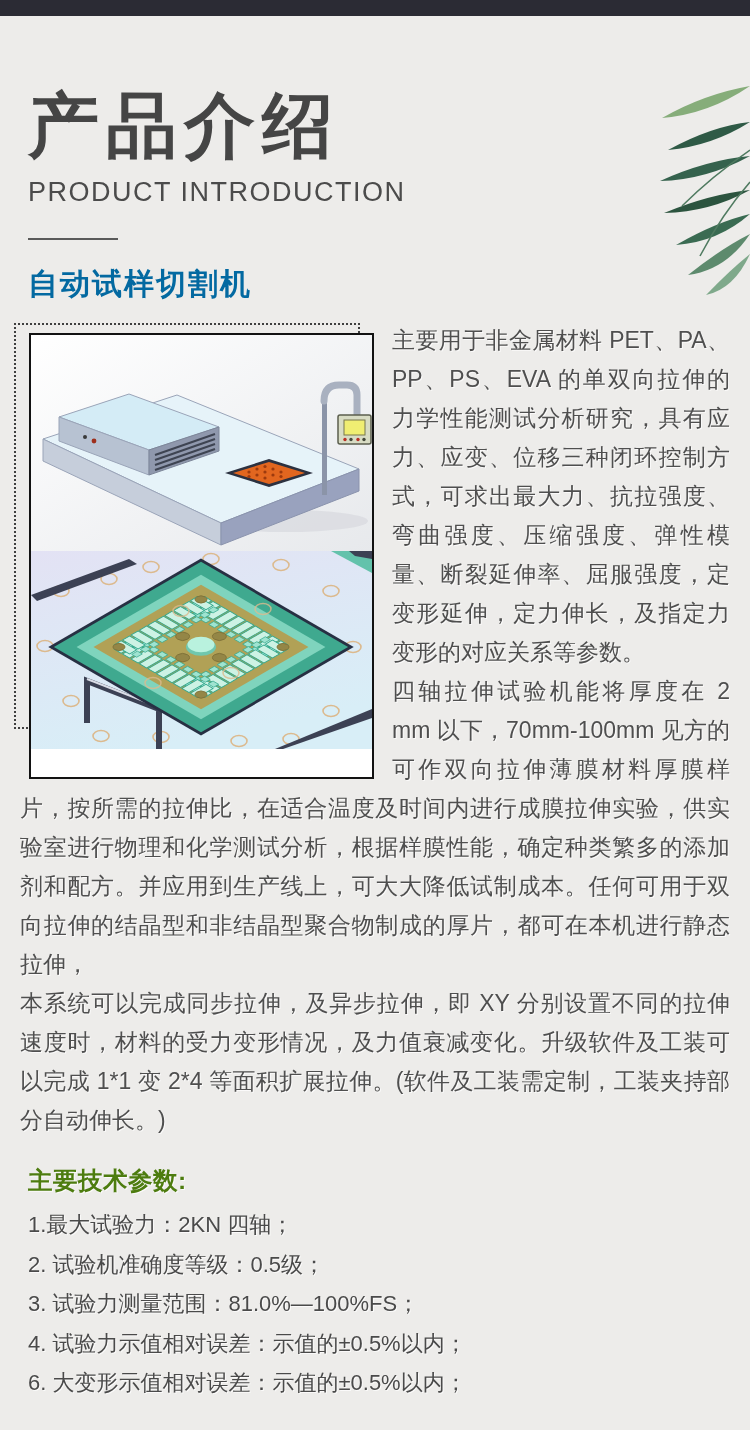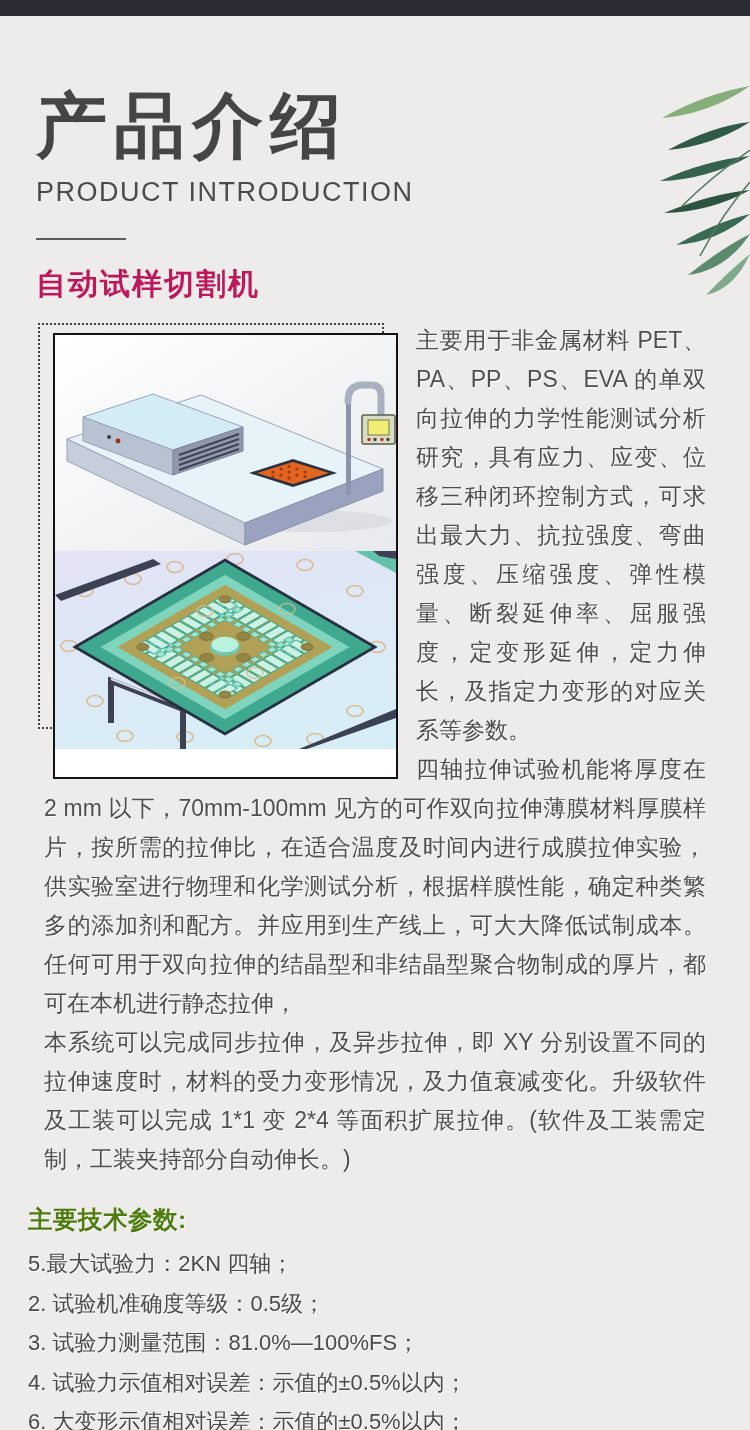--- a/index.html
+++ b/index.html
@@ -4,43 +4,43 @@
 <style>
   html,body{margin:0;padding:0;}
   body{
     width:750px;height:1430px;position:relative;overflow:hidden;
     background:#edecea;
     font-family:"Liberation Sans","DejaVu Sans",sans-serif;
     color:#4f4f4f;
   }
   .top-bar{height:16px;background:#2b2b34;}
   
-  .header{padding:0 36px;position:relative;}
+  .header{padding:0 28px;position:relative;}
   .page-title{
     margin:74px 0 0 0;font-size:71px;line-height:1;font-weight:900;
     color:#454545;letter-spacing:7px;
   }
   .page-subtitle{
     margin:16px 0 0 0;font-size:27px;font-weight:400;color:#4b4b4b;
     letter-spacing:1.5px;
   }
   .title-divider{
     width:90px;height:0;border:none;border-top:2px solid #5a5a5a;
     margin:30px 0 0 0;
   }
   .product-name{
-    margin:24px 0 0 0;font-size:30px;font-weight:600;color:#be185d;
+    margin:24px 0 0 0;font-size:30px;font-weight:600;color:#0369a1;
     letter-spacing:2px;
   }
   
   .leaf-decor{position:absolute;top:84px;right:0;width:96px;height:212px;}
   .leaf-decor svg{display:block;width:100%;height:100%;}
   
   .content{
-    padding:0 44px;margin-top:16px;font-size:23px;line-height:39px;
+    padding:0 20px;margin-top:16px;font-size:23px;line-height:39px;
     text-align:justify;color:#4f4f4f;
     text-shadow:1px 1px 0 rgba(255,255,255,0.75);
   }
   .figure-float{
     float:left;width:364px;height:466px;position:relative;
     margin:2px 14px 0 -6px;
   }
   .dotted-frame{
     position:absolute;left:0;top:0;width:346px;height:406px;
     border:2px dotted #3f3f3f;box-sizing:border-box;
@@ -242,19 +242,19 @@
       <p class="para">主要用于非金属材料 PET、PA、PP、PS、EVA 的单双向拉伸的力学性能测试分析研究，具有应力、应变、位移三种闭环控制方式，可求出最大力、抗拉强度、弯曲强度、压缩强度、弹性模量、断裂延伸率、屈服强度，定变形延伸，定力伸长，及指定力变形的对应关系等参数。</p>
       <p class="para">四轴拉伸试验机能将厚度在 2 mm 以下，70mm-100mm 见方的可作双向拉伸薄膜材料厚膜样片，按所需的拉伸比，在适合温度及时间内进行成膜拉伸实验，供实验室进行物理和化学测试分析，根据样膜性能，确定种类繁多的添加剂和配方。并应用到生产线上，可大大降低试制成本。任何可用于双向拉伸的结晶型和非结晶型聚合物制成的厚片，都可在本机进行静态拉伸，</p>
       <p class="para">本系统可以完成同步拉伸，及异步拉伸，即 XY 分别设置不同的拉伸速度时，材料的受力变形情况，及力值衰减变化。升级软件及工装可以完成 1*1 变 2*4 等面积扩展拉伸。(软件及工装需定制，工装夹持部分自动伸长。)</p>
     </div>
 
 </div>
 
 <div class="specs">
   <h3 class="specs-heading">主要技术参数:</h3>
   <div>
-      <p class="spec-item">5.最大试验力：2KN 四轴；</p>
+      <p class="spec-item">1.最大试验力：2KN 四轴；</p>
       <p class="spec-item">2. 试验机准确度等级：0.5级；</p>
       <p class="spec-item">3. 试验力测量范围：81.0%—100%FS；</p>
       <p class="spec-item">4. 试验力示值相对误差：示值的±0.5%以内；</p>
       <p class="spec-item">6. 大变形示值相对误差：示值的±0.5%以内；</p>
     </div>
 </div>
 
 </body></html>

